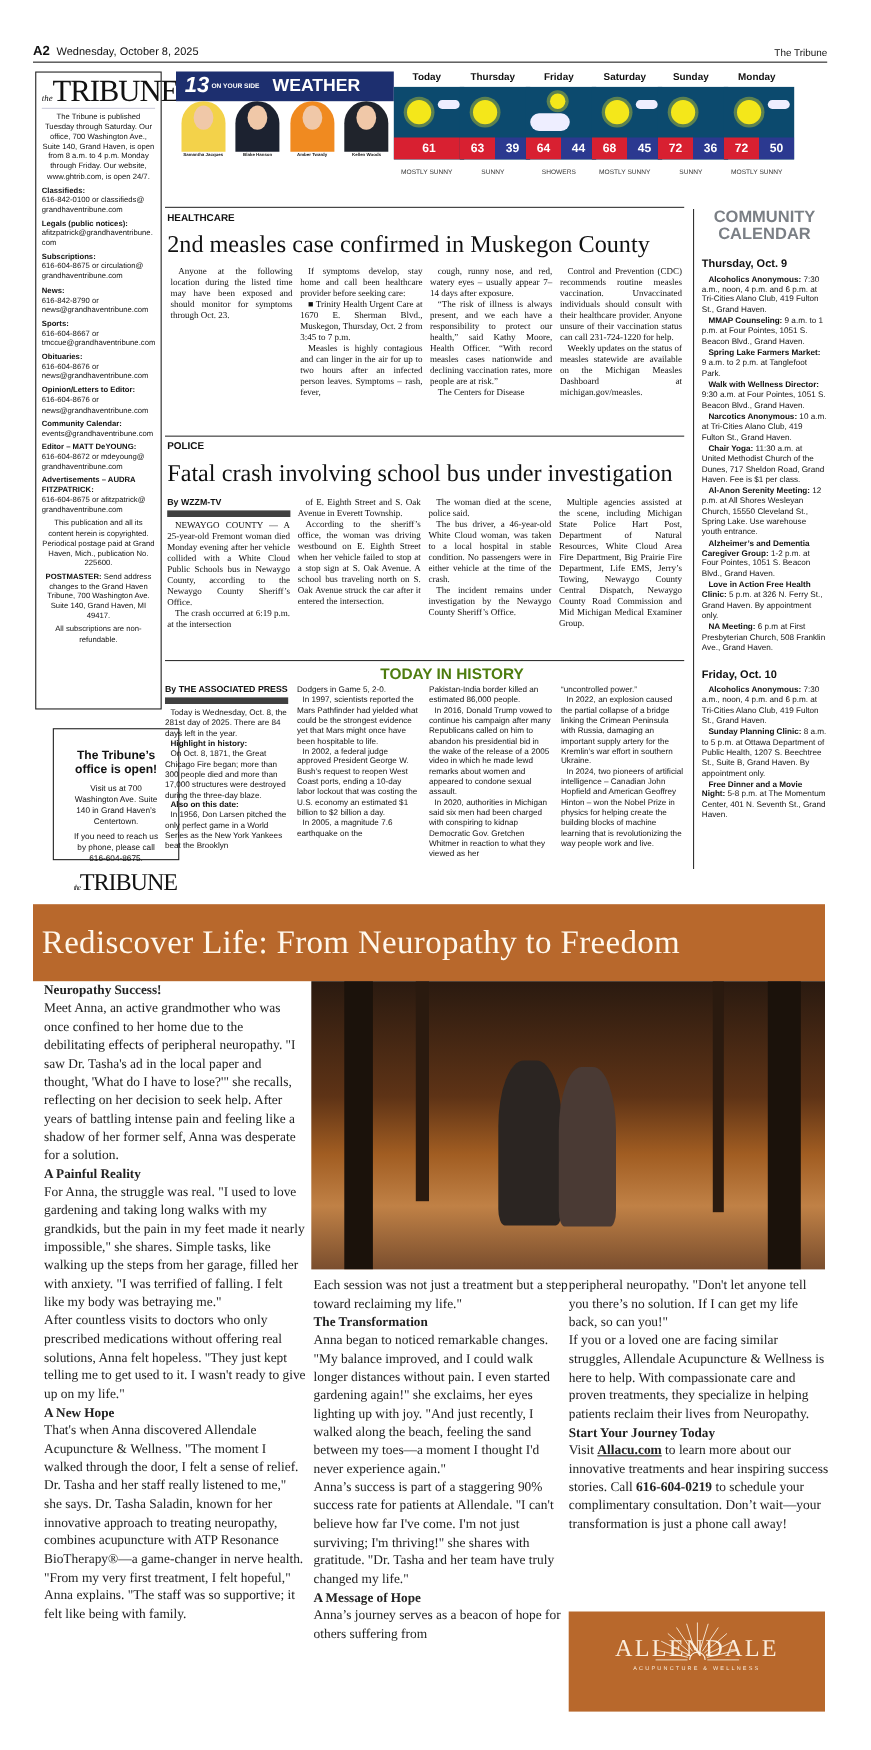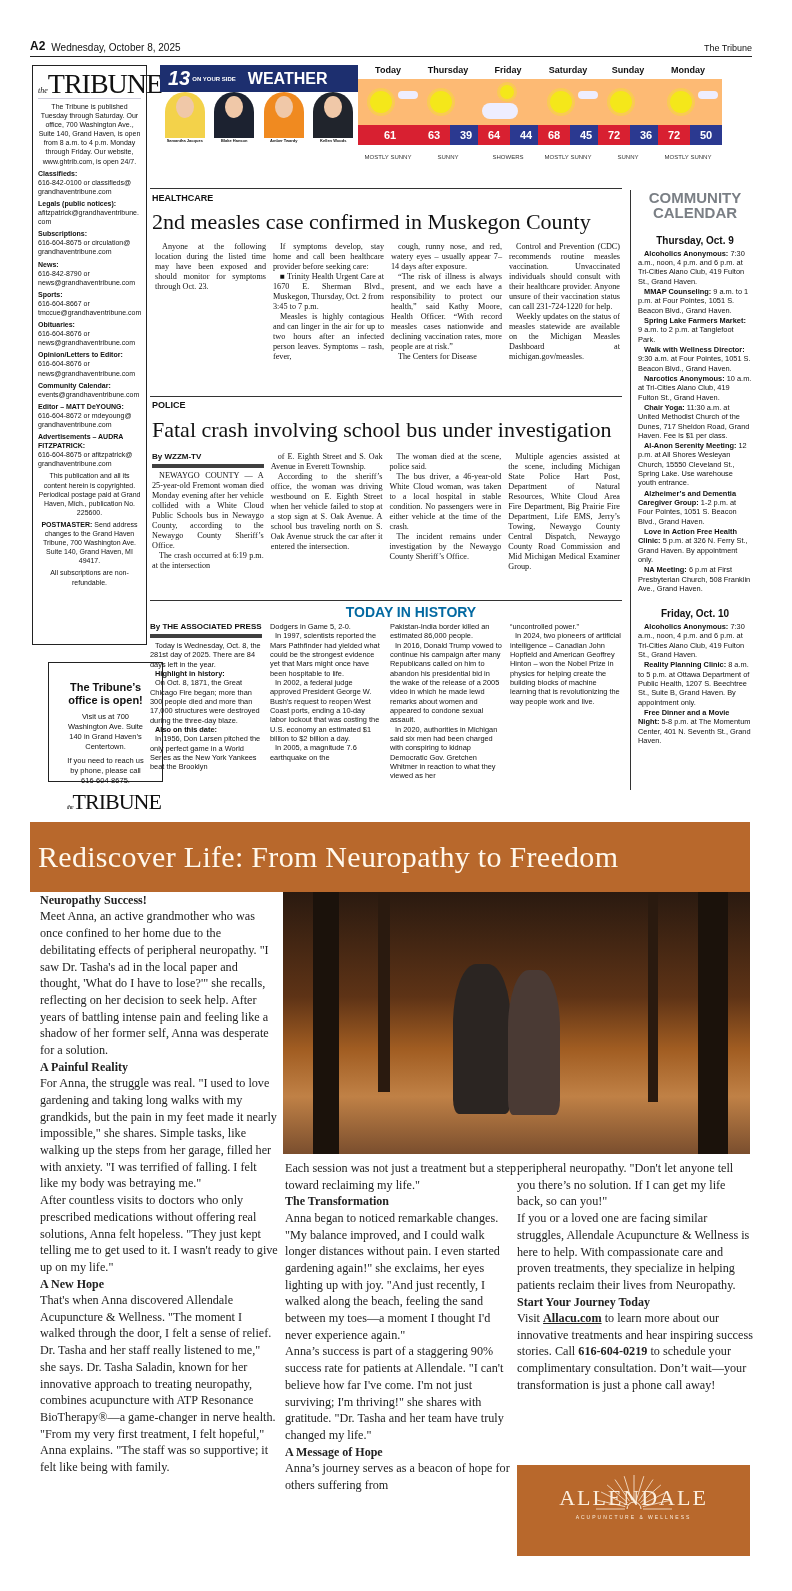--- a/index.html
+++ b/index.html
@@ -25,45 +25,45 @@
 .wx-banner .n{font-size:20px;font-weight:bold;font-style:italic}
 .wx-banner .s{font-size:6px;font-weight:bold;line-height:1;margin-left:2px;margin-right:12px}
 .wx-banner .t{font-size:16px;font-weight:bold}
 .anchors{left:160px;top:92px;width:198px;height:55px;display:flex;justify-content:space-around}
 .anchor{width:46px;text-align:center;font-size:4px;font-weight:bold}
 .anchor .ph{width:40px;height:46px;margin:0 auto;border-radius:20px 20px 0 0;position:relative}
 .anchor .ph:before{content:"";position:absolute;left:11px;top:4px;width:18px;height:22px;border-radius:50%;background:#f0c8a8}
 .days{left:358px;top:65px;width:394px;display:flex;}
 .day{width:60px;text-align:center}
 .day .dn{font-size:9px;font-weight:bold;height:14px}
-.day .box{width:64px;height:66px;margin:0 auto;background:#fdba74;position:relative;overflow:hidden}
+.day .box{width:64px;height:66px;margin:0 auto;background:#0c4a6e;position:relative;overflow:hidden}
 .sun{position:absolute;left:12px;top:12px;width:22px;height:22px;border-radius:50%;background:#f4e71a;box-shadow:0 0 0 3px rgba(244,231,26,.35)}
 .cloud{position:absolute;width:20px;height:8px;background:#eef;border-radius:6px;top:12px;right:4px}
 .cloud.big{width:36px;height:16px;top:24px;left:4px;border-radius:10px}
 .temps{position:absolute;bottom:0;left:0;width:100%;height:20px;display:flex;font-size:11px;font-weight:bold;color:#fff}
 .hi{flex:1;background:#d82031;display:flex;align-items:center;justify-content:center}
 .lo{flex:1;background:#2b3990;display:flex;align-items:center;justify-content:center}
 .day .desc{font-size:6px;margin-top:9px;color:#333}
 
 .rule{border-top:1.5px solid #333}
 .kicker{font-size:9px;font-weight:bold}
 .headline{font-family:"Liberation Serif",serif;font-size:22px;line-height:1.1}
 .cols{display:flex;gap:7px;font-family:"Liberation Serif",serif;font-size:8.2px;line-height:1.22;text-align:justify}
 .cols>div{flex:1}
 .cols p{text-indent:7px}
-.byline{font-size:8px;font-weight:bold;border-bottom:4px solid #404040;padding-bottom:2px;margin-bottom:3px;font-family:"Liberation Sans",sans-serif;text-align:left}
+.byline{font-size:8px;font-weight:bold;border-bottom:6px solid #404040;padding-bottom:2px;margin-bottom:3px;font-family:"Liberation Sans",sans-serif;text-align:left}
 
 .cal{left:630px;top:190px;width:122px;height:600px;font-size:7.4px;line-height:1.26;border-left:1px solid #333;padding-left:7px}
 .cal h2{color:#7a7f85;text-align:center;font-size:15px;line-height:1;font-weight:bold;margin-bottom:9px}
-.cal h4{text-align:center;font-size:10px;margin:15px 0 1px}
+.cal h4{text-align:left;font-size:10px;margin:15px 0 1px}
 .cal p{margin-bottom:1px}
 .cal b{margin-left:6px}
 
 .hist{left:150px;top:600px;width:472px;height:188px;border-top:1.5px solid #333}
-.hist h2{text-align:center;font-size:14px;color:#0369a1;margin:3px 0 2px;padding-left:50px}
+.hist h2{text-align:center;font-size:14px;color:#4d7c0f;margin:3px 0 2px;padding-left:50px}
 .hcols{display:flex;gap:8px;font-size:7.4px;line-height:1.26}
 .hcols>div{flex:1}
 .hcols p{text-indent:5px}
 .hcols .sub{font-weight:bold;text-indent:5px}
 
 .ad{left:30px;top:822px;width:720px;height:70px;background:#b8682c;color:#fff8ec;font-family:"Liberation Serif",serif;font-size:30px;display:flex;align-items:center;padding-left:8px;letter-spacing:.3px}
 .adtext{font-family:"Liberation Serif",serif;font-size:12.2px;line-height:1.37;color:#222}
 .adtext h5{font-size:12px;font-weight:bold}
 .photo{left:283px;top:892px;width:467px;height:262px;background:linear-gradient(180deg,#2a1a10 0%,#5e3316 40%,#a15d22 60%,#c08146 78%,#7a4e2e 100%);overflow:hidden}
 .tree{position:absolute;background:#1b120b}
@@ -245,21 +245,21 @@
     <p><b>Spring Lake Farmers Market:</b><span> 9 a.m. to 2 p.m. at Tanglefoot Park.</span></p>
     <p><b>Walk with Wellness Director:</b><span> 9:30 a.m. at Four Pointes, 1051 S. Beacon Blvd., Grand Haven.</span></p>
     <p><b>Narcotics Anonymous:</b><span> 10 a.m. at Tri-Cities Alano Club, 419 Fulton St., Grand Haven.</span></p>
     <p><b>Chair Yoga:</b><span> 11:30 a.m. at United Methodist Church of the Dunes, 717 Sheldon Road, Grand Haven. Fee is $1 per class.</span></p>
     <p><b>Al-Anon Serenity Meeting:</b><span> 12 p.m. at All Shores Wesleyan Church, 15550 Cleveland St., Spring Lake. Use warehouse youth entrance.</span></p>
     <p><b>Alzheimer’s and Dementia Caregiver Group:</b><span> 1-2 p.m. at Four Pointes, 1051 S. Beacon Blvd., Grand Haven.</span></p>
     <p><b>Love in Action Free Health Clinic:</b><span> 5 p.m. at 326 N. Ferry St., Grand Haven. By appointment only.</span></p>
     <p><b>NA Meeting:</b><span> 6 p.m at First Presbyterian Church, 508 Franklin Ave., Grand Haven.</span></p>
     <h4>Friday, Oct. 10</h4>
     <p><b>Alcoholics Anonymous:</b><span> 7:30 a.m., noon, 4 p.m. and 6 p.m. at Tri-Cities Alano Club, 419 Fulton St., Grand Haven.</span></p>
-    <p><b>Reality Planning Clinic:</b><span> 8 a.m. to 5 p.m. at Ottawa Department of Public Health, 1207 S. Beechtree St., Suite B, Grand Haven. By appointment only.</span></p>
+    <p><b>Sunday Planning Clinic:</b><span> 8 a.m. to 5 p.m. at Ottawa Department of Public Health, 1207 S. Beechtree St., Suite B, Grand Haven. By appointment only.</span></p>
     <p><b>Free Dinner and a Movie Night:</b><span> 5-8 p.m. at The Momentum Center, 401 N. Seventh St., Grand Haven.</span></p>
   </div>
 
 <div class="abs hist">
   <h2>TODAY IN HISTORY</h2>
   <div class="hcols" id="hist">
       <div>
         <div class="byline">By THE ASSOCIATED PRESS</div>
         <p>Today is Wednesday, Oct. 8, the 281st day of 2025. There are 84 days left in the year.</p>
         <p class="sub">Highlight in history:</p>
@@ -273,20 +273,21 @@
         <p>In 2002, a federal judge approved President George W. Bush’s request to reopen West Coast ports, ending a 10-day labor lockout that was costing the U.S. economy an estimated $1 billion to $2 billion a day.</p>
         <p>In 2005, a magnitude 7.6 earthquake on the</p>
       </div>
       <div>
         <p style="text-indent: 0px;">Pakistan-India border killed an estimated 86,000 people.</p>
         <p>In 2016, Donald Trump vowed to continue his campaign after many Republicans called on him to abandon his presidential bid in the wake of the release of a 2005 video in which he made lewd remarks about women and appeared to condone sexual assault.</p>
         <p>In 2020, authorities in Michigan said six men had been charged with conspiring to kidnap Democratic Gov. Gretchen Whitmer in reaction to what they viewed as her</p>
       </div>
       <div>
         <p style="text-indent: 0px;">“uncontrolled power.”</p>
+        <p>In 2022, an explosion caused the partial collapse of a bridge linking the Crimean Peninsula with Russia, damaging an important supply artery for the Kremlin’s war effort in southern Ukraine.</p>
         <p>In 2024, two pioneers of artificial intelligence – Canadian John Hopfield and American Geoffrey Hinton – won the Nobel Prize in physics for helping create the building blocks of machine learning that is revolutionizing the way people work and live.</p>
       </div>
     </div>
 </div>
 
 <div class="abs ad">Rediscover Life: From Neuropathy to Freedom</div>
 <div class="abs adtext" id="adc1" style="left:40px;top:892px;width:238px">
     <h5>Neuropathy Success!</h5>
     <p>Meet Anna, an active grandmother who was once confined to her home due to the debilitating effects of peripheral neuropathy. "I saw Dr. Tasha's ad in the local paper and thought, 'What do I have to lose?'" she recalls, reflecting on her decision to seek help. After years of battling intense pain and feeling like a shadow of her former self, Anna was desperate for a solution.</p>
     <h5>A Painful Reality</h5>

